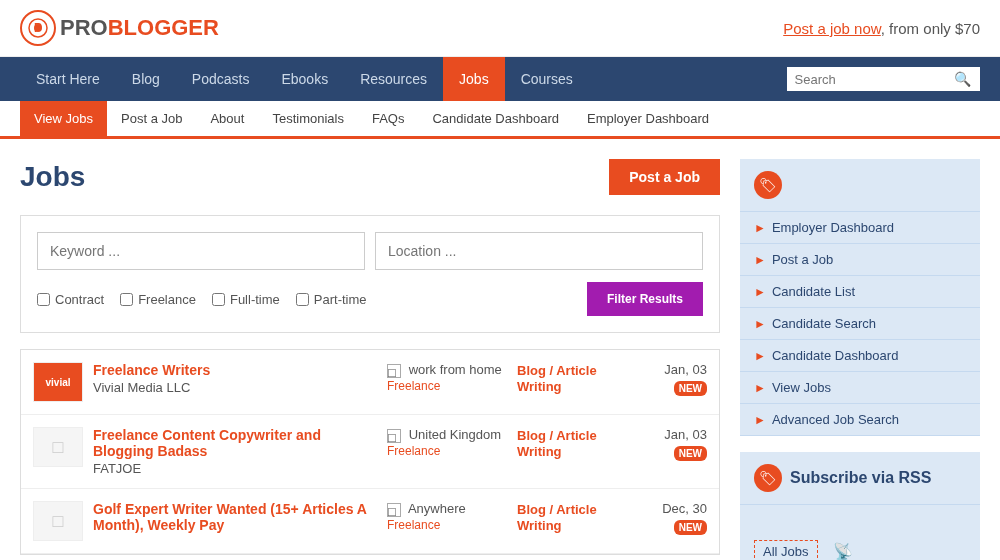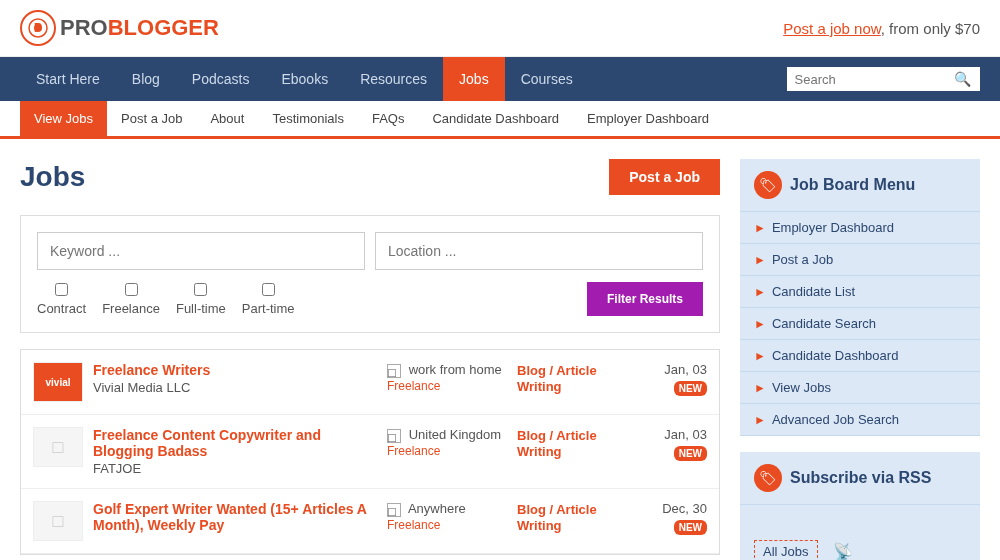--- a/index.html
+++ b/index.html
@@ -160,21 +160,20 @@
       display: flex;
       align-items: center;
       gap: 16px;
     }
     .filter-row label {
       display: flex;
       align-items: center;
       gap: 5px;
       font-size: 13px;
       color: #555;
-      flex-direction: column;
     }
     .filter-row input[type=checkbox] {
       margin: 0;
     }
     .filter-btn {
       margin-left: auto;
       background: #a21caf;
       color: #fff;
       border: none;
       padding: 10px 20px;
@@ -504,21 +503,20 @@
       </div>
 
     </div>
   </div>
 
   <div class="sidebar">
 
     <div class="sidebar-card">
       <div class="sidebar-card-header">
         <div class="header-icon">🏷</div>
-        <span class="header-title">Job Board Menu</span>
       </div>
       <div class="sidebar-menu-item">
         <span class="arrow">►</span>
         <a href="#">Employer Dashboard</a>
       </div>
       <div class="sidebar-menu-item">
         <span class="arrow">►</span>
         <a href="#">Post a Job</a>
       </div>
       <div class="sidebar-menu-item">

